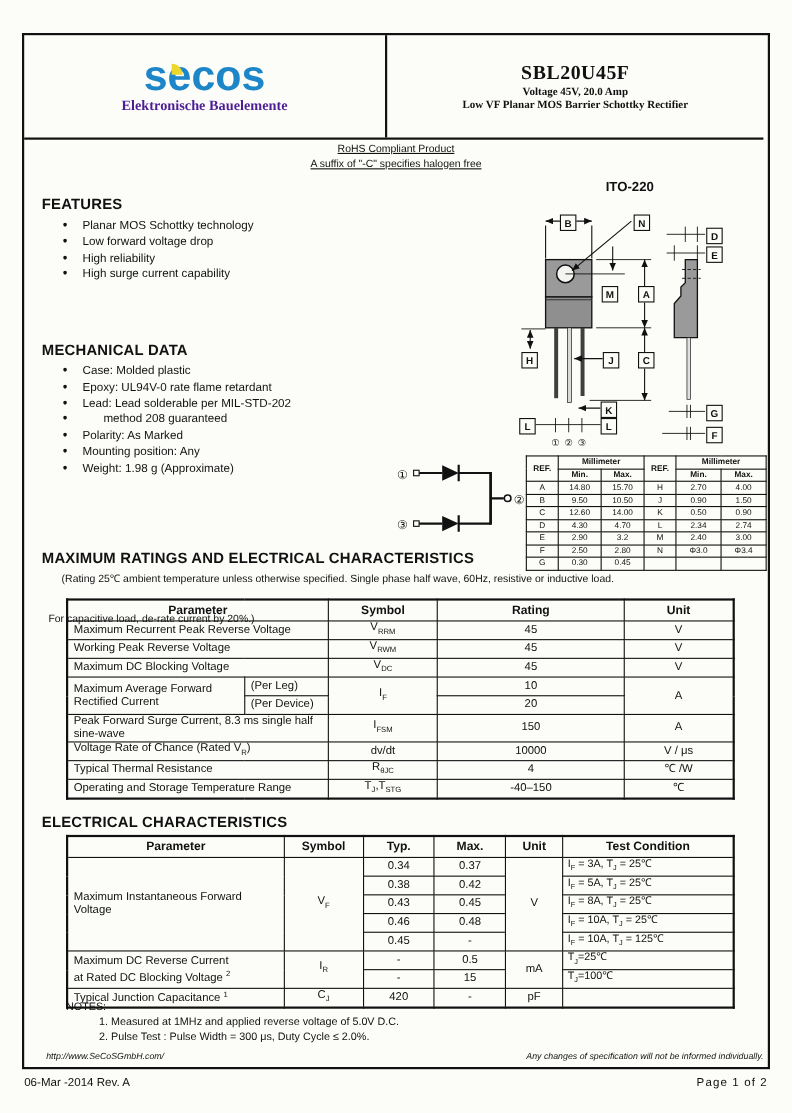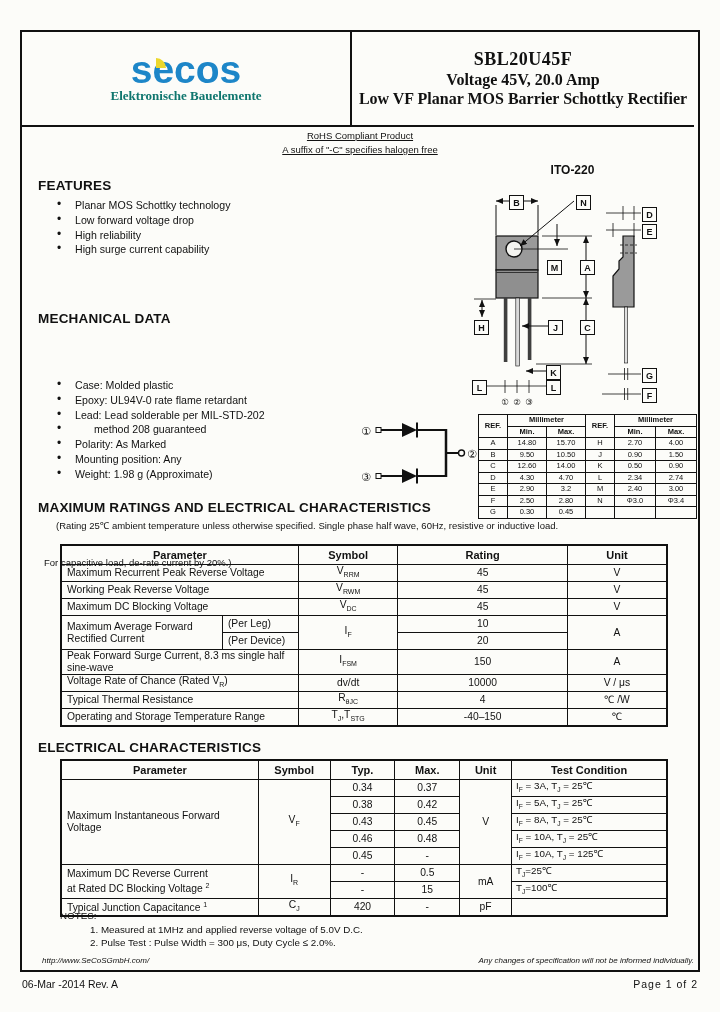--- a/index.html
+++ b/index.html
@@ -8,23 +8,23 @@
   .frame{position:absolute;left:20px;top:30px;width:676px;height:938px;border:2px solid #111;}
   
   .hdr{position:absolute;left:22px;top:32px;width:672px;height:93px;border-bottom:2px solid #111;display:flex;}
   .hdr-left{width:328px;border-right:2px solid #111;display:flex;flex-direction:column;align-items:center;justify-content:center;}
   .hdr-right{flex:1;display:flex;flex-direction:column;align-items:center;justify-content:center;gap:1px;
              font-family:"Liberation Serif", serif;font-weight:bold;}
   .logo{font-weight:bold;font-size:39px;line-height:32px;color:#1d86c8;letter-spacing:0px;display:flex;}
   .logo span{position:relative;}
   .logo .letter-e::before{content:"";position:absolute;left:4px;top:4px;width:10px;height:10px;
         background:#ecd72c;border-radius:0 10px 0 0;z-index:2;}
-  .logo-sub{font-family:"Liberation Serif", serif;font-weight:bold;font-size:13px;margin-top:2px;color:#0f766e;}
+  .logo-sub{font-family:"Liberation Serif", serif;font-weight:bold;font-size:13px;margin-top:2px;color:#4c1d95;}
   .part-no{font-size:18px;letter-spacing:.5px;}
-  .part-line{font-size:16px;}
+  .part-line{font-size:10px;}
   .rohs{position:absolute;left:20px;top:129px;width:680px;text-align:center;font-size:9.5px;line-height:14px;}
   .rohs div{text-decoration:underline;}
   
   .sec-h{position:absolute;font-weight:bold;font-size:13.5px;letter-spacing:.2px;}
   .blist{position:absolute;margin:0;padding:0;list-style:none;font-size:10.6px;line-height:14.8px;}
   .blist li{position:relative;padding-left:37px;}
   .blist li::before{content:"•";position:absolute;left:19px;top:-1px;font-size:12px;}
   
   .pkg{position:absolute;left:460px;top:160px;width:240px;height:255px;}
   .pkg-title{position:absolute;left:0;top:3px;width:225px;text-align:center;font-weight:bold;font-size:12px;}
@@ -87,21 +87,21 @@
 
   <div class="sec-h" style="left:38px;top:178px;">FEATURES</div>
   <ul class="blist" style="left:38px;top:198px;width:330px;">
     <li>Planar MOS Schottky technology</li>
     <li>Low forward voltage drop</li>
     <li>High reliability</li>
     <li>High surge current capability</li>
   </ul>
 
   <div class="sec-h" style="left:38px;top:311px;">MECHANICAL DATA</div>
-  <ul class="blist" style="left:38px;top:330px;width:340px;margin-top:48px;">
+  <ul class="blist" style="left:38px;top:330px;width:340px;">
     <li>Case: Molded plastic</li>
     <li>Epoxy: UL94V-0 rate flame retardant</li>
     <li>Lead: Lead solderable per MIL-STD-202</li>
     <li style="list-style:none;padding-left:56px;">method 208 guaranteed</li>
     <li>Polarity: As Marked</li>
     <li>Mounting position: Any</li>
     <li>Weight: 1.98 g (Approximate)</li>
   </ul>
 
   <div class="pkg">

